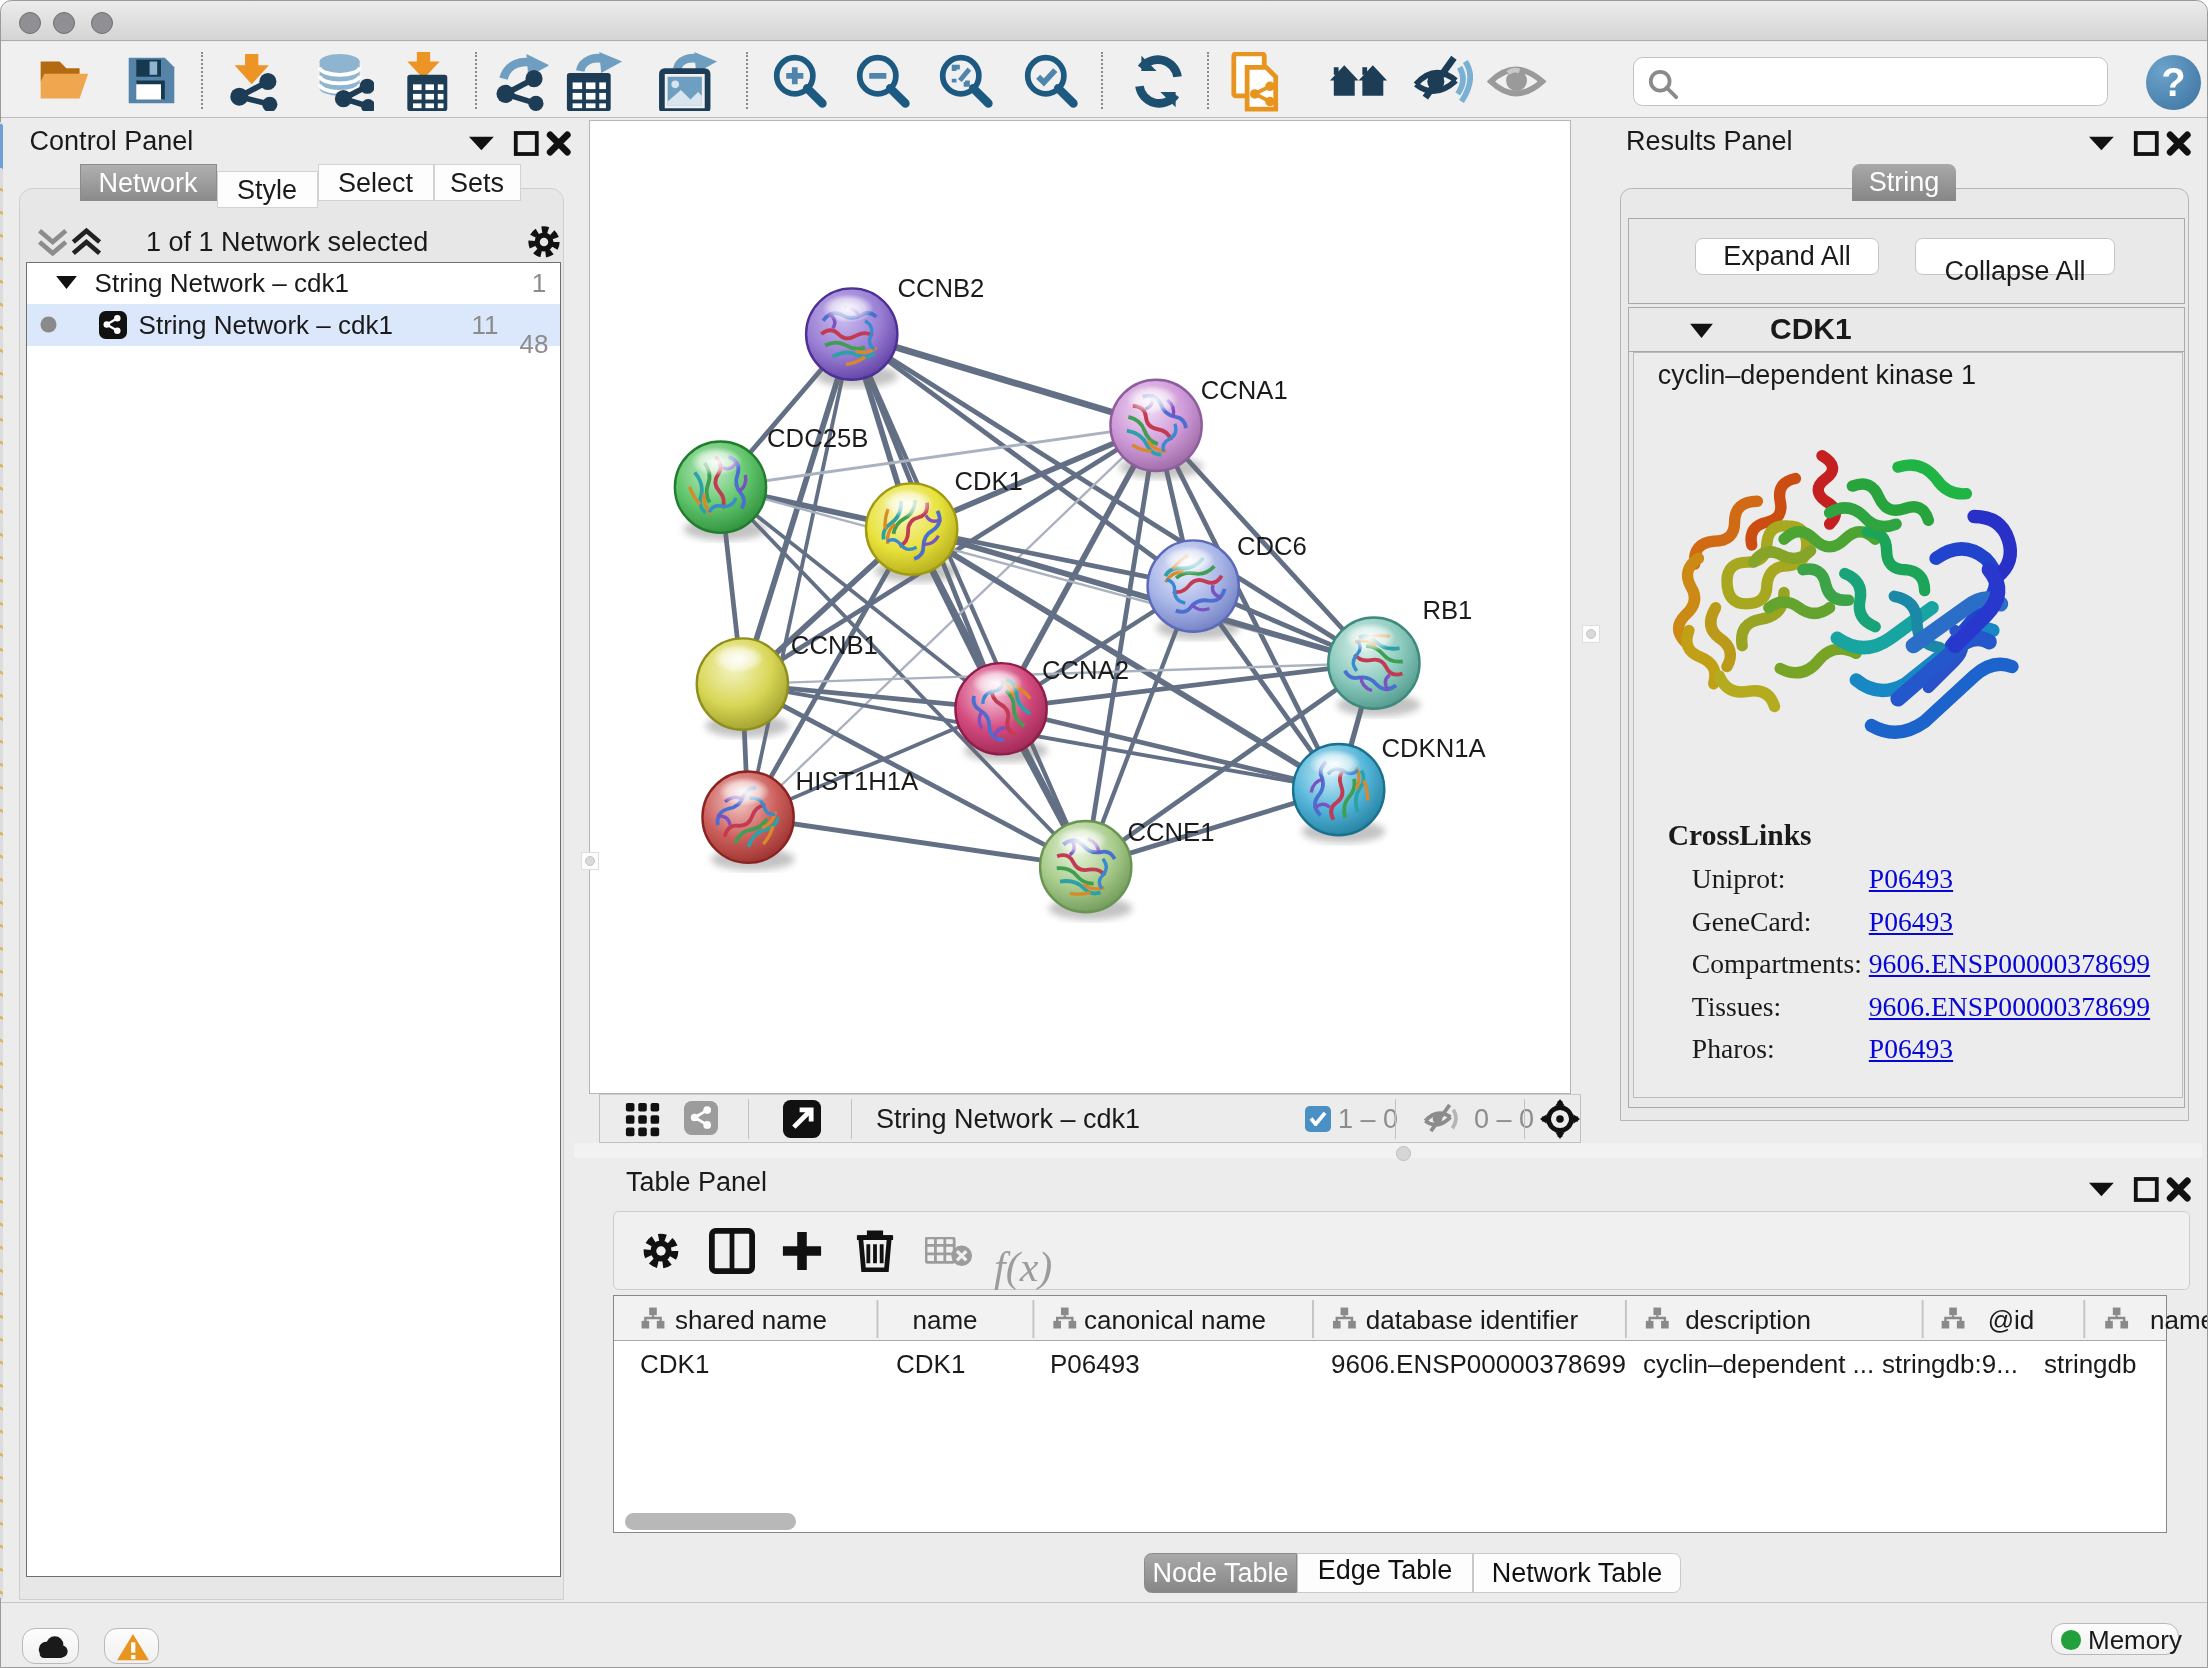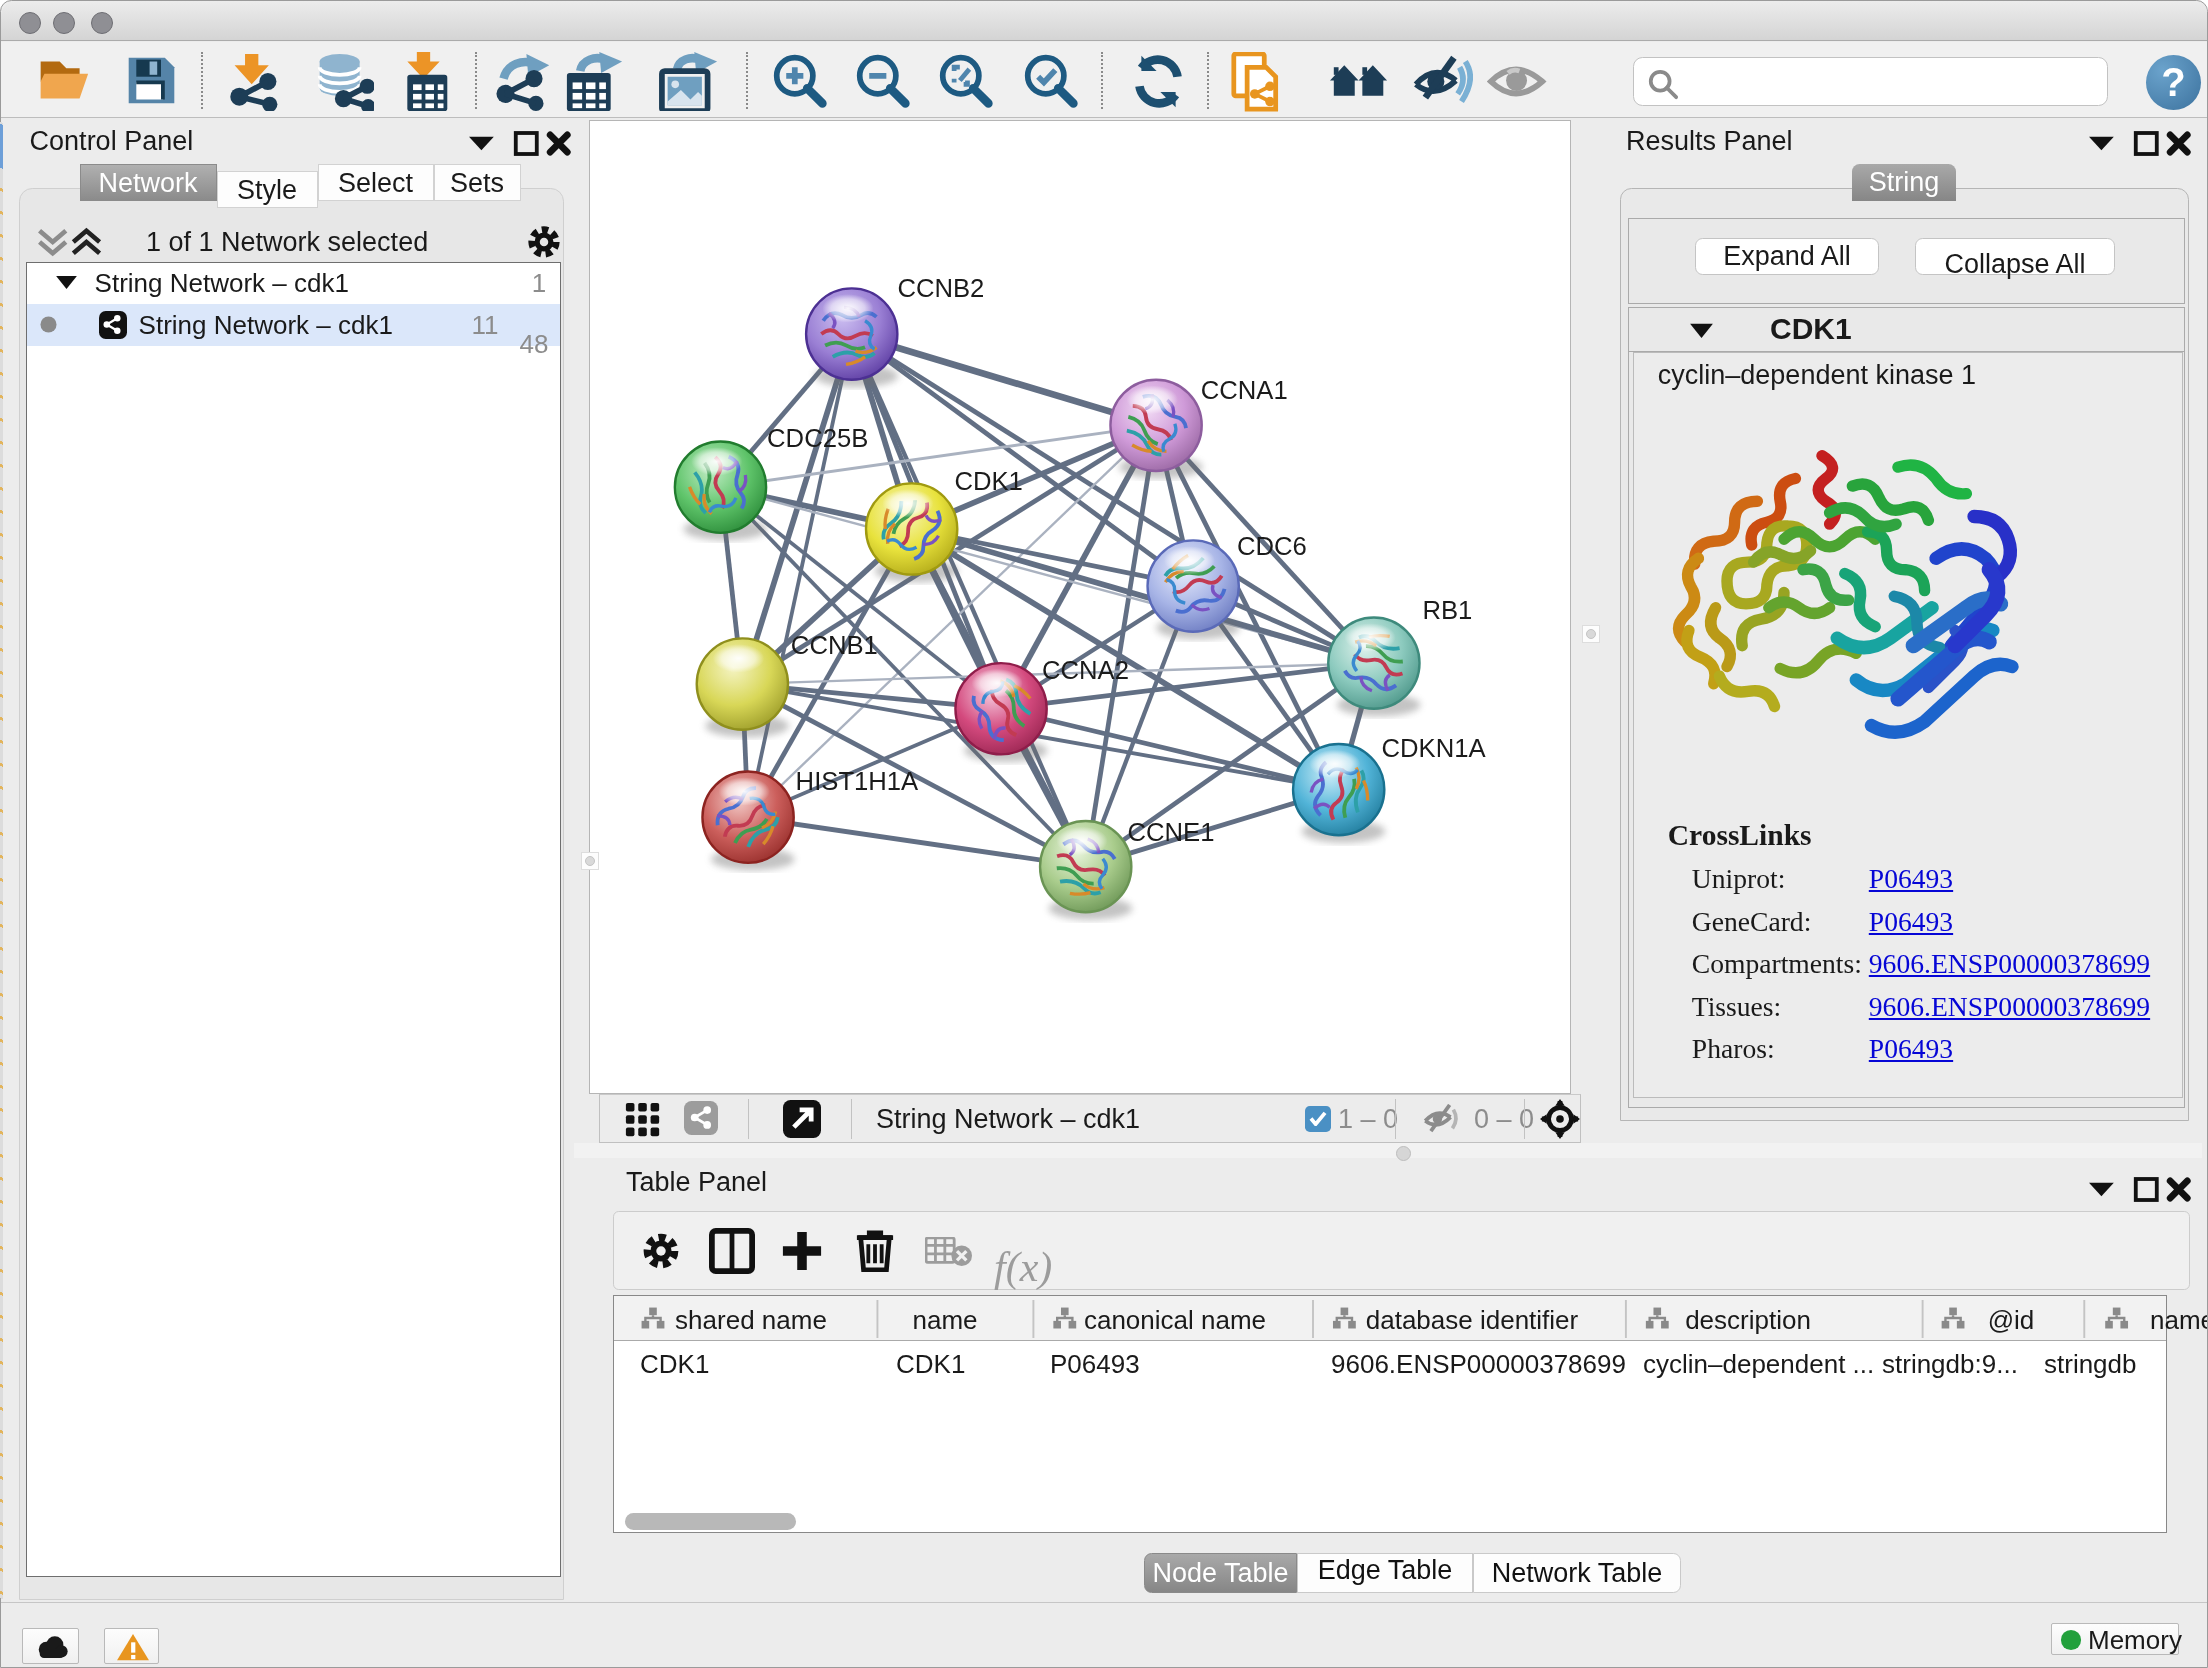--- a/index.html
+++ b/index.html
@@ -39,21 +39,21 @@
   #canvasbar { position:absolute; left:598px; top:1093px; width:982px; height:49px;
     background:#ececec; border:1px solid #c0c0c0; border-top:1px solid #c9c9c9; overflow:hidden; }
   
   #rpanel { position:absolute; left:1581px; top:119px; width:620px; height:1480px; }
   
   #tpanel { position:absolute; left:573px; top:1158px; width:1628px; height:440px; }
   
   #statusbar { position:absolute; left:0; top:1601px; width:2208px; height:68px;
     background:#ececec; border-top:1.9px solid #c6c6c6; }
   .sbtn { position:absolute; top:25px; height:36px; background:linear-gradient(#fdfdfd,#f0f0f0);
-    border:1.9px solid #b9b9b9; border-radius:2px; }
+    border:1.9px solid #b9b9b9; border-radius:13px; }
   .serif { font-family:"Liberation Serif", serif; }
 </style>
 </head>
 <body>
 <div id="win">
   <div id="titlebar">
     <div class="tl" style="left:18px;"></div>
     <div class="tl" style="left:52px;"></div>
     <div class="tl" style="left:90px;"></div>
   </div>
@@ -530,21 +530,21 @@
     <div class="ptitle" style="position:absolute;left:44px;top:5.7px;">Results Panel</div>
     <svg style="position:absolute;left:507px;top:11.4px;" width="105" height="25" viewBox="0 0 110 26">
       <path d="M0 6 L26 6 L13 20 z" fill="#111"></path>
       <rect x="49" y="2" width="22" height="22" fill="none" stroke="#111" stroke-width="4"></rect>
       <path d="M85 4 L103 22 M103 4 L85 22" stroke="#111" stroke-width="7" stroke-linecap="round"></path>
     </svg>
     <div style="position:absolute;left:38px;top:68px;width:569px;height:933px;background:#e9e9e9;border:1px solid #b5b5b5;border-radius:11.4px 11.4px 0 0;"></div>
     <div style="position:absolute;left:270px;top:44px;width:104px;height:37px;background:linear-gradient(#a9a9a9,#868686);border-radius:7.6px 7.6px 0 0;color:#fff;text-align:center;font-size:27px;padding-top:2.9px;">String</div>
     <div style="position:absolute;left:46px;top:98px;width:557px;height:86px;background:#e9e9e9;border:1px solid #aaa;">
       <div style="position:absolute;left:66px;top:19px;width:184px;height:37px;background:#fff;border:1px solid #c4c4c4;border-radius:7.6px;text-align:center;font-size:27px;padding-top:1.9px;">Expand All</div>
-      <div style="position:absolute;left:286px;top:19px;width:200px;height:37px;background:#fff;border:1px solid #c4c4c4;border-radius:7.6px;text-align:center;font-size:27px;padding-top:10px;">Collapse All</div>
+      <div style="position:absolute;left:286px;top:19px;width:200px;height:37px;background:#fff;border:1px solid #c4c4c4;border-radius:7.6px;text-align:center;font-size:27px;padding-top:17px;">Collapse All</div>
     </div>
     <div style="position:absolute;left:46px;top:187px;width:557px;height:801px;background:#e9e9e9;border:1px solid #aaa;">
       <div style="position:absolute;left:0;top:0;width:100%;height:44px;border-bottom:1px solid #aaa;">
         <svg style="position:absolute;left:60px;top:13.3px;" width="25" height="19" viewBox="0 0 26 20">
             <path d="M1 3 h24 l-12 15 z" fill="#111"></path>
           </svg>
         <div style="position:absolute;left:141px;top:3.8px;font-size:30px;font-weight:bold;">CDK1</div>
       </div>
       <div style="position:absolute;left:3.8px;top:44px;width:550px;height:746px;background:#ececec;border:1px solid #bbb;">
         <div style="position:absolute;left:24px;top:6.7px;font-size:27px;">cyclin–dependent kinase 1</div>

